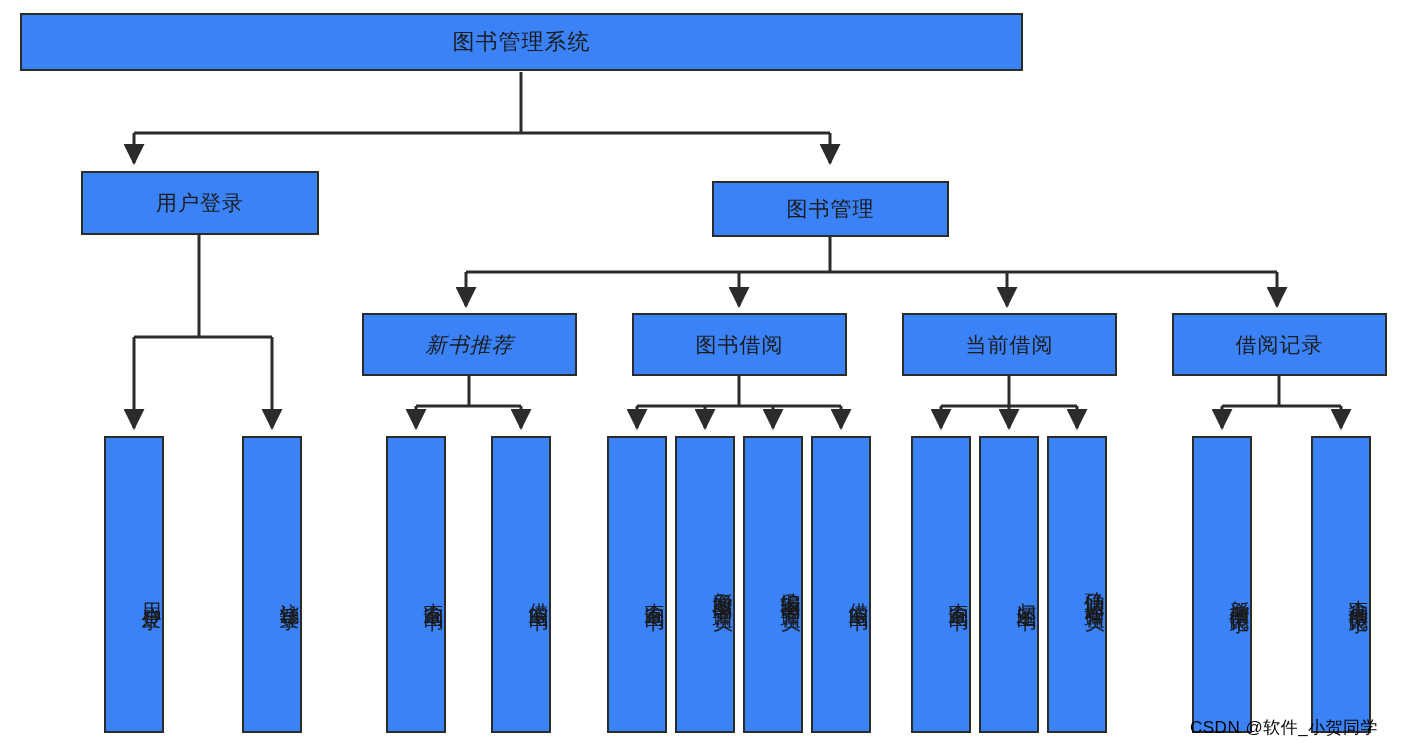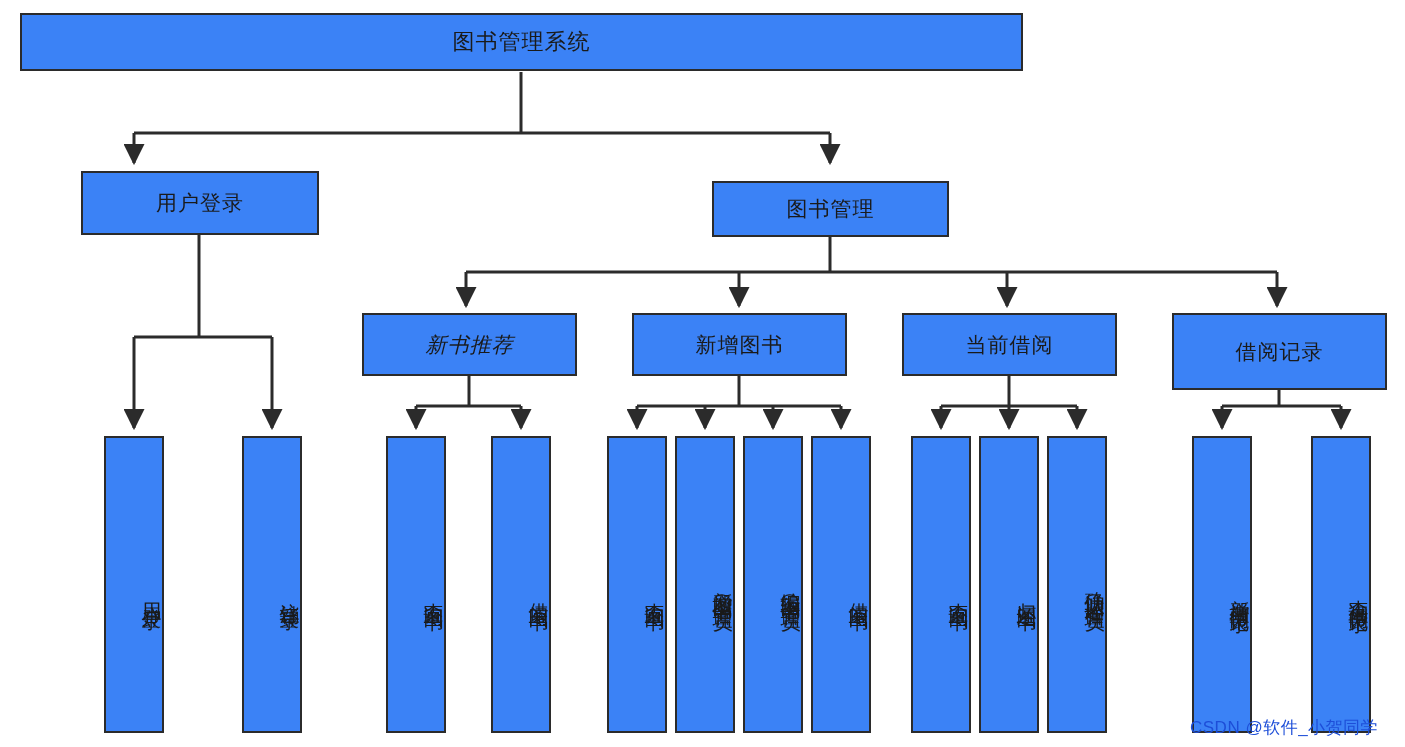--- a/index.html
+++ b/index.html
@@ -56,21 +56,21 @@
     line-height: 1.05;
   }
   .node.leaf.tall-text {
     padding-top: 10px;
   }
   .watermark {
     position: absolute;
     left: 1190px;
     top: 716px;
     font-size: 17px;
-    color: #1d4ed8;
+    color: #000000;
     white-space: nowrap;
     letter-spacing: 0.5px;
   }
 </style>
 </head>
 <body>
 
 <div id="diagram-root">
 
   <svg id="edges-layer" viewBox="0 0 1405 747" width="1405" height="747">
@@ -125,25 +125,25 @@
   </svg>
 
   <div class="node horiz root" style="left:20px; top:13px; width:1003px; height:58px;">图书管理系统</div>
 
   <div class="node horiz" style="left:81px; top:171px; width:238px; height:64px;">用户登录</div>
 
   <div class="node horiz" style="left:712px; top:181px; width:237px; height:56px;">图书管理</div>
 
   <div class="node horiz" style="left:362px; top:313px; width:215px; height:63px;font-style:italic;">新书推荐</div>
 
-  <div class="node horiz" style="left:632px; top:313px; width:215px; height:63px;">新增图书</div>
+  <div class="node horiz" style="left:632px; top:313px; width:215px; height:63px;">图书借阅</div>
 
   <div class="node horiz" style="left:902px; top:313px; width:215px; height:63px;">当前借阅</div>
 
-  <div class="node horiz" style="left:1172px; top:313px; width:215px; height:77px;">借阅记录</div>
+  <div class="node horiz" style="left:1172px; top:313px; width:215px; height:63px;">借阅记录</div>
 
   <div class="node leaf" style="left:104px; top:436px; width:60px; height:297px;">用户登录</div>
 
   <div class="node leaf" style="left:242px; top:436px; width:60px; height:297px;">注销登录</div>
 
   <div class="node leaf" style="left:386px; top:436px; width:60px; height:297px;">查询图书</div>
 
   <div class="node leaf" style="left:491px; top:436px; width:60px; height:297px;">借阅图书</div>
 
   <div class="node leaf" style="left:607px; top:436px; width:60px; height:297px;">查询图书</div>

